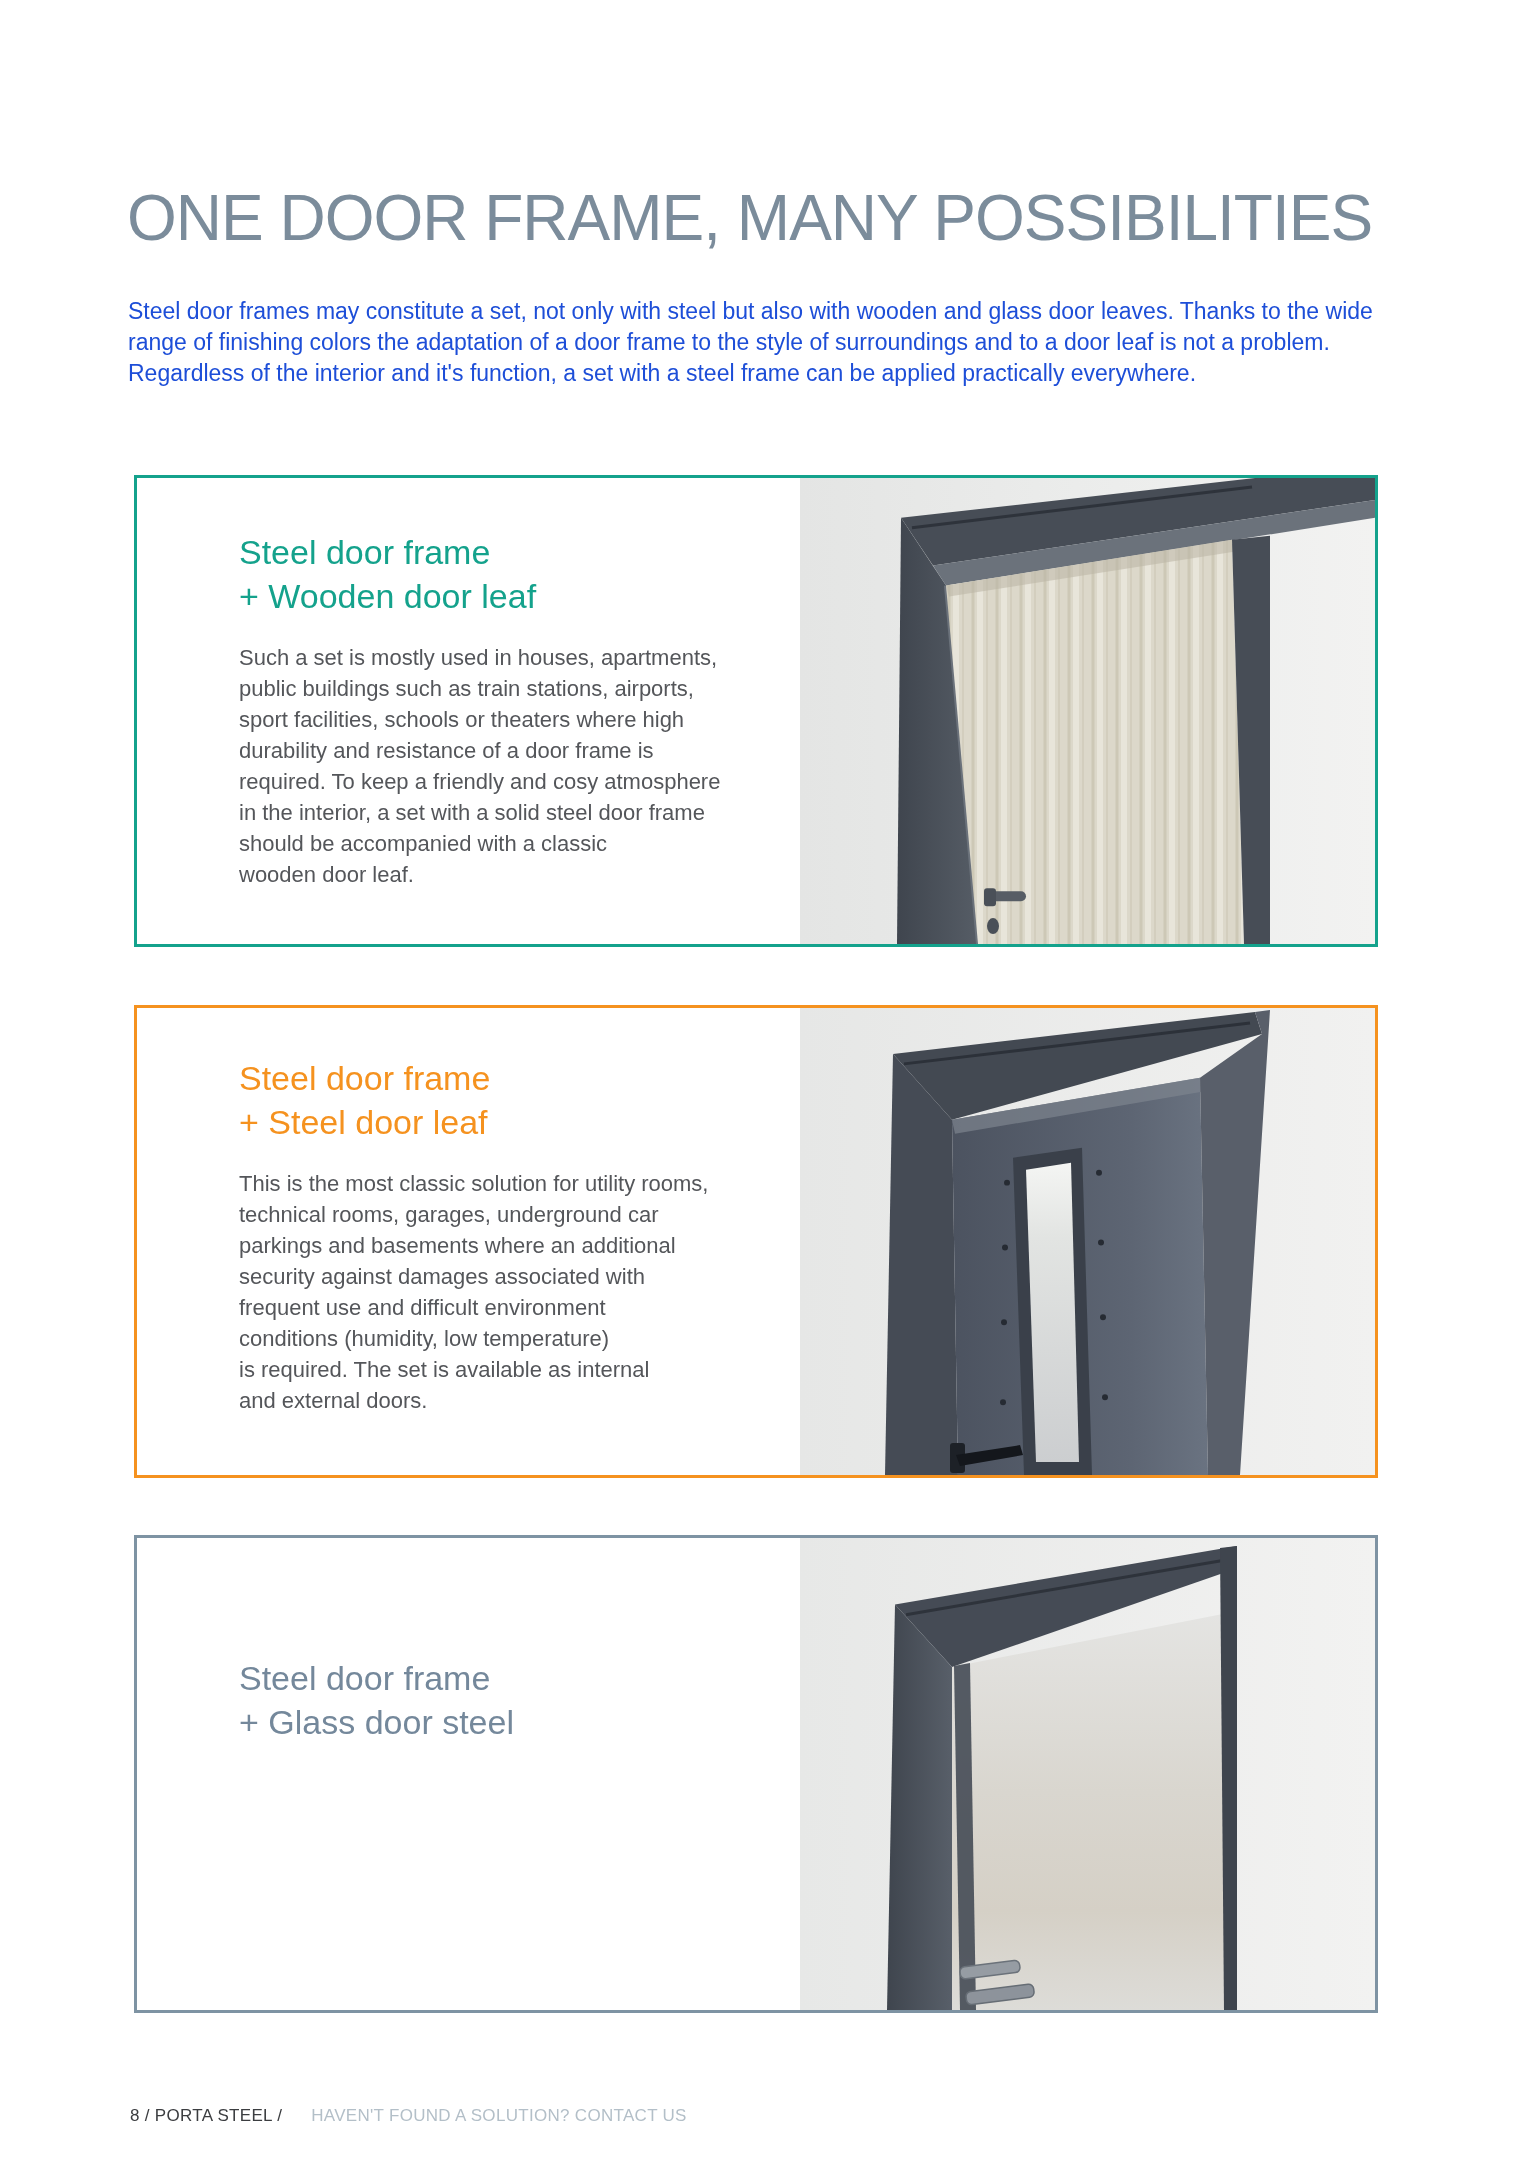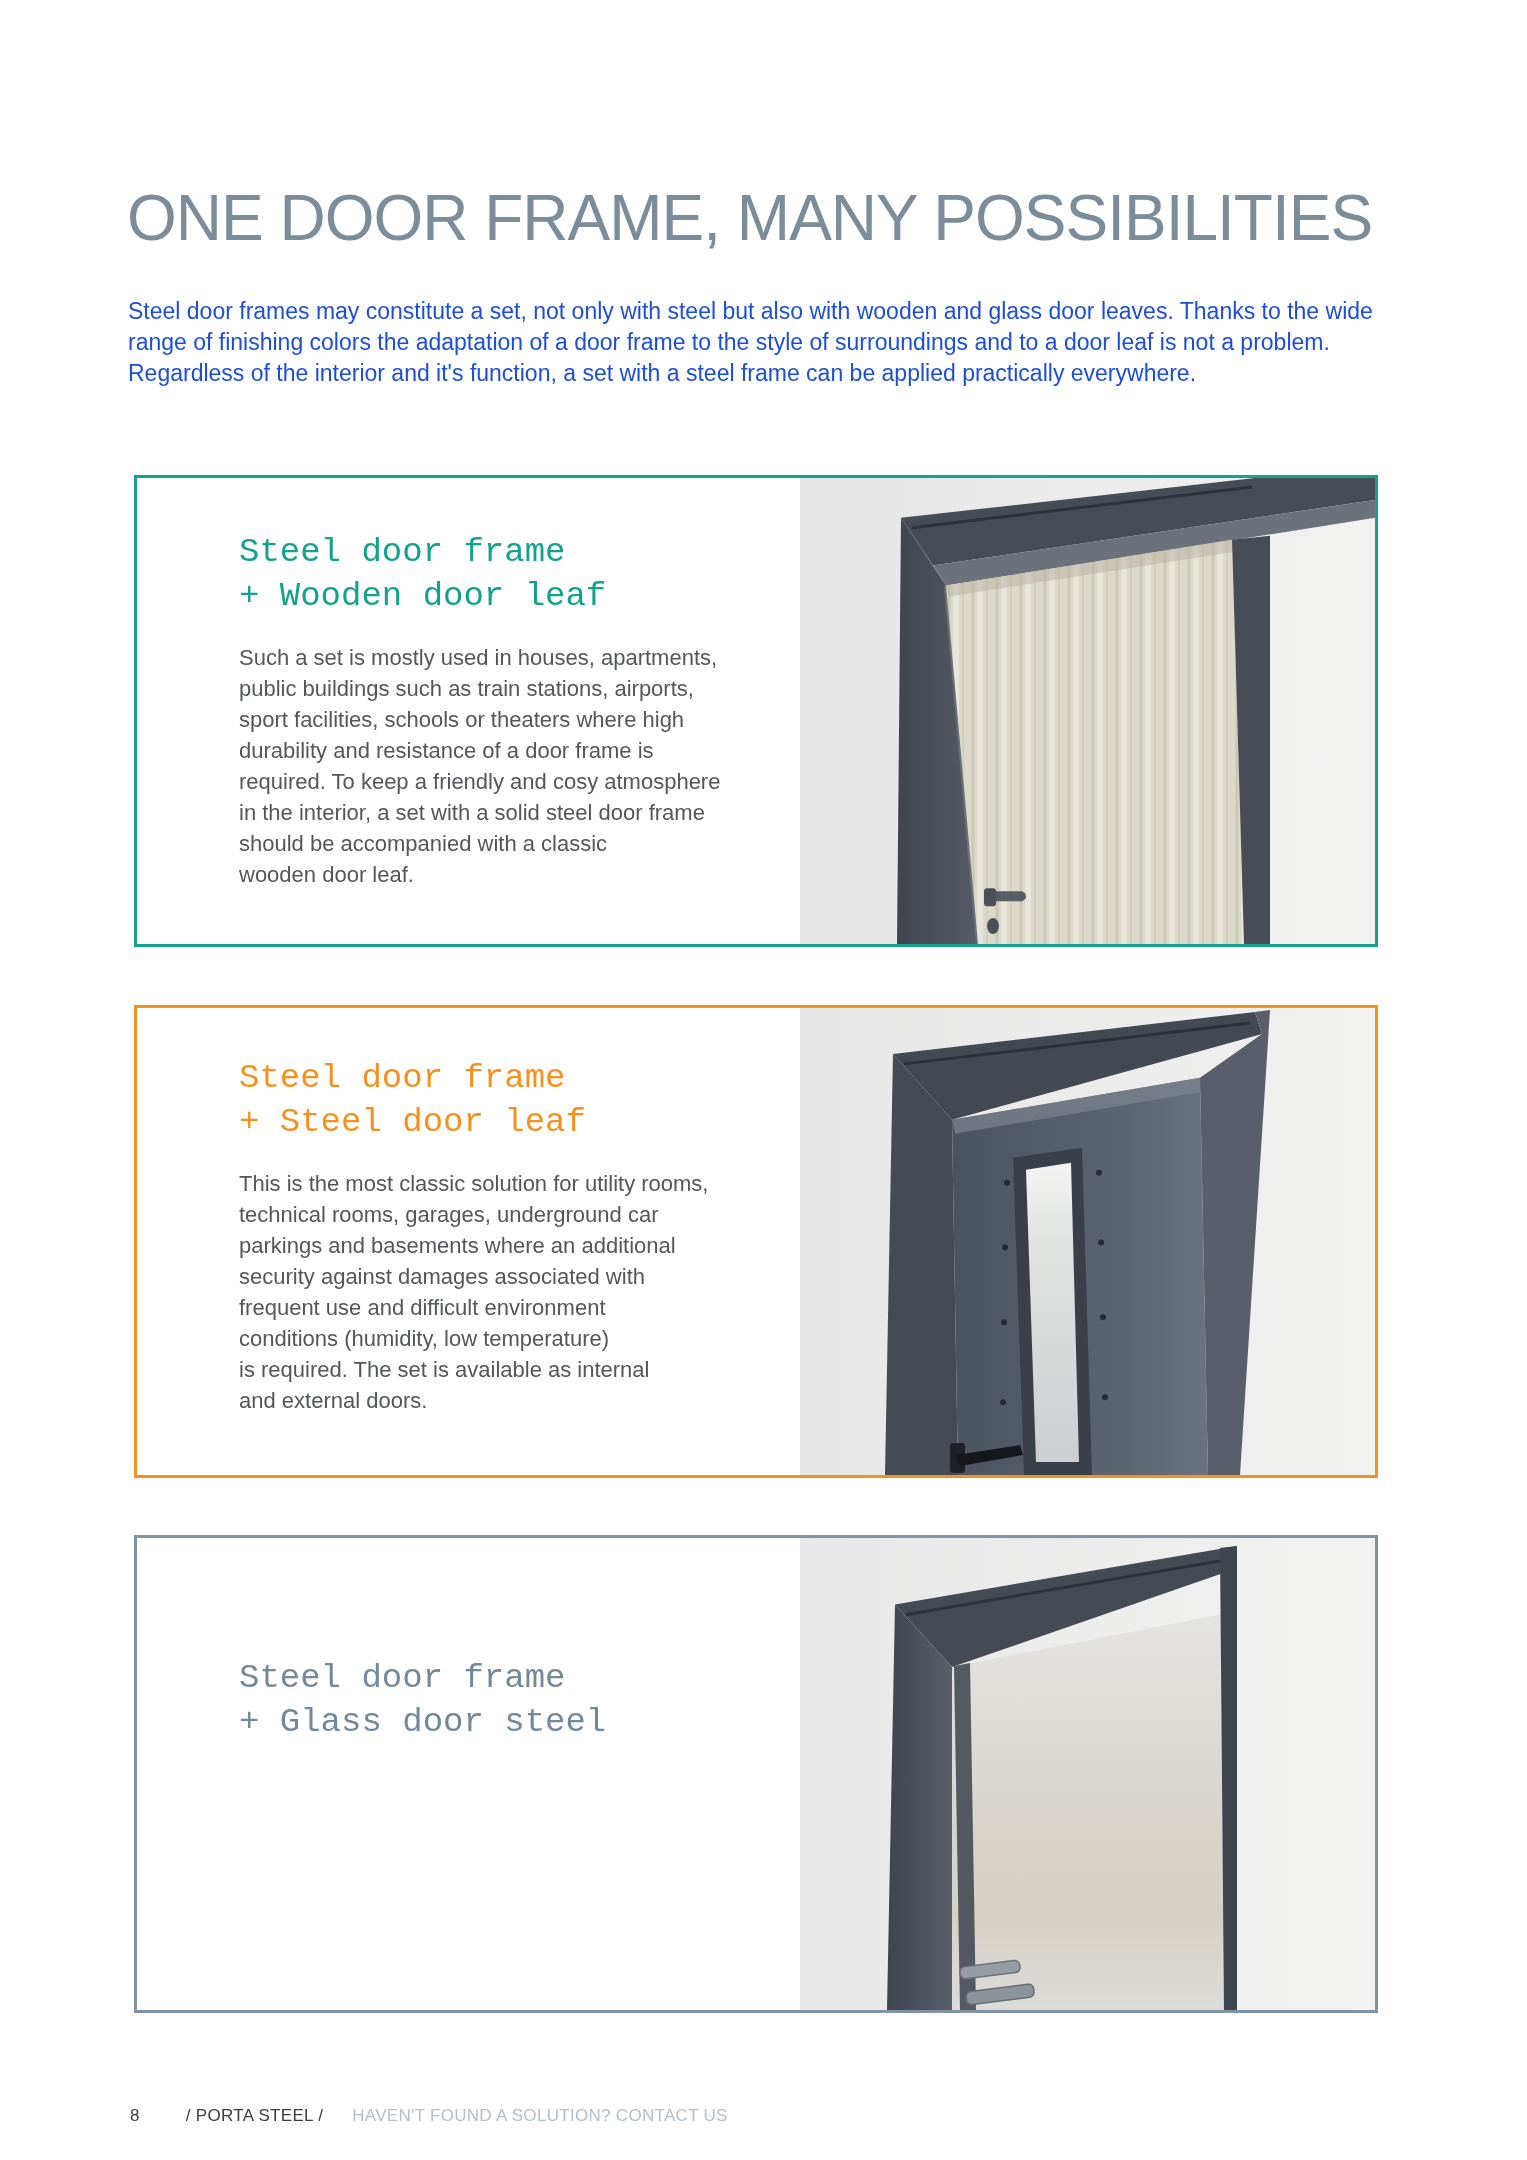--- a/index.html
+++ b/index.html
@@ -21,38 +21,38 @@
     position:absolute;left:134px;width:1244px;box-sizing:border-box;
     border:3px solid #ccc;background:#ffffff;
   }
   .card-1{top:475px;height:472px;border-color:#14a28c;}
   .card-2{top:1005px;height:473px;border-color:#f5921f;}
   .card-3{top:1535px;height:478px;border-color:#7e93a3;}
   .card-text{position:absolute;left:102px;width:545px;}
   .card-1 .card-text{top:52px;}
   .card-2 .card-text{top:48px;}
   .card-3 .card-text{top:118px;}
-  .card-heading{font-size:34px;line-height:44px;font-weight:400;font-family:Liberation Mono, monospace;}
+  .card-heading{font-size:34px;line-height:44px;font-weight:400;}
   .card-1 .card-heading{color:#14a28c;}
   .card-2 .card-heading{color:#f5921f;}
   .card-3 .card-heading{color:#74889b;}
   .card-body{
     margin-top:24px;font-size:22px;line-height:31px;color:#54565a;
     white-space:pre-line;
   }
   .photo{
     position:absolute;right:0;top:0;bottom:0;width:575px;overflow:hidden;
   }
   .photo svg{display:block;width:100%;height:100%;}
   .footer{
     position:absolute;left:130px;top:2106px;font-size:17px;letter-spacing:0.3px;
     color:#3b3d40;white-space:nowrap;
   }
   .footer .page-number{display:inline-block;color:#3b3d40;}
-  .footer .brand{display:inline-block;margin-left:41px;color:#3b3d40;}
+  .footer .brand{display:inline-block;color:#3b3d40;}
   .footer .note{display:inline-block;margin-left:24px;color:#b3bfc8;}
 </style>
 </head>
 <body>
 
 <h1 class="page-title">ONE DOOR FRAME, MANY POSSIBILITIES</h1>
 
 <p class="intro">Steel door frames may constitute a set, not only with steel but also with wooden and glass door leaves. Thanks to the wide
 range of finishing colors the adaptation of a door frame to the style of surroundings and to a door leaf is not a problem.
 Regardless of the interior and it's function, a set with a steel frame can be applied practically everywhere.</p>

